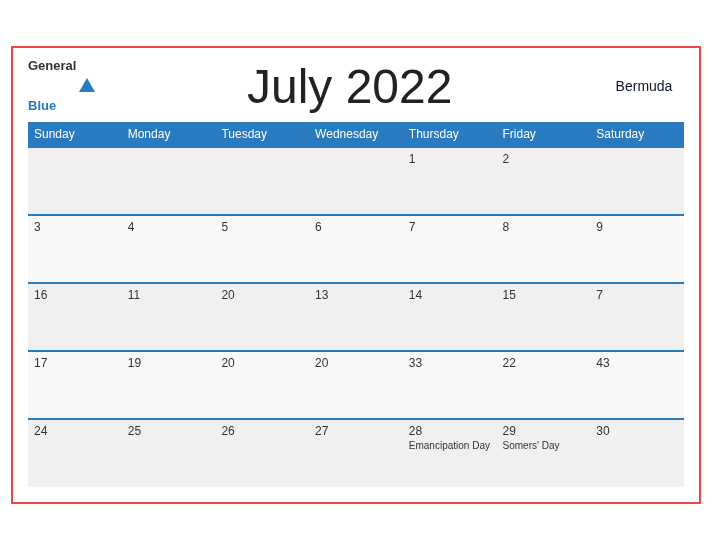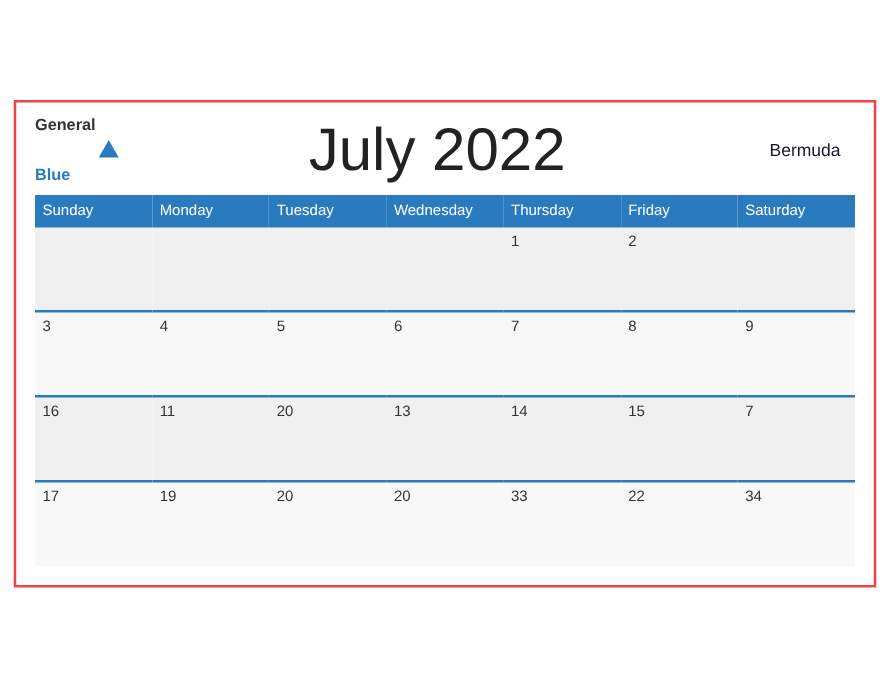--- a/index.html
+++ b/index.html
@@ -209,18 +209,43 @@
           <td>
             <span class="day-num">20</span>
           </td>
           <td>
             <span class="day-num">33</span>
           </td>
           <td>
             <span class="day-num">22</span>
           </td>
           <td>
-            <span class="day-num">34</span>
+            <span class="day-num">43</span>
+          </td>
+        </tr>
+        <tr>
+          <td>
+            <span class="day-num">24</span>
+          </td>
+          <td>
+            <span class="day-num">25</span>
+          </td>
+          <td>
+            <span class="day-num">26</span>
+          </td>
+          <td>
+            <span class="day-num">27</span>
+          </td>
+          <td>
+            <span class="day-num">28</span>
+            <span class="holiday">Emancipation Day</span>
+          </td>
+          <td>
+            <span class="day-num">29</span>
+            <span class="holiday">Somers' Day</span>
+          </td>
+          <td>
+            <span class="day-num">30</span>
           </td>
         </tr>
       </tbody>
   </table>
 </div>
 
 </body></html>

